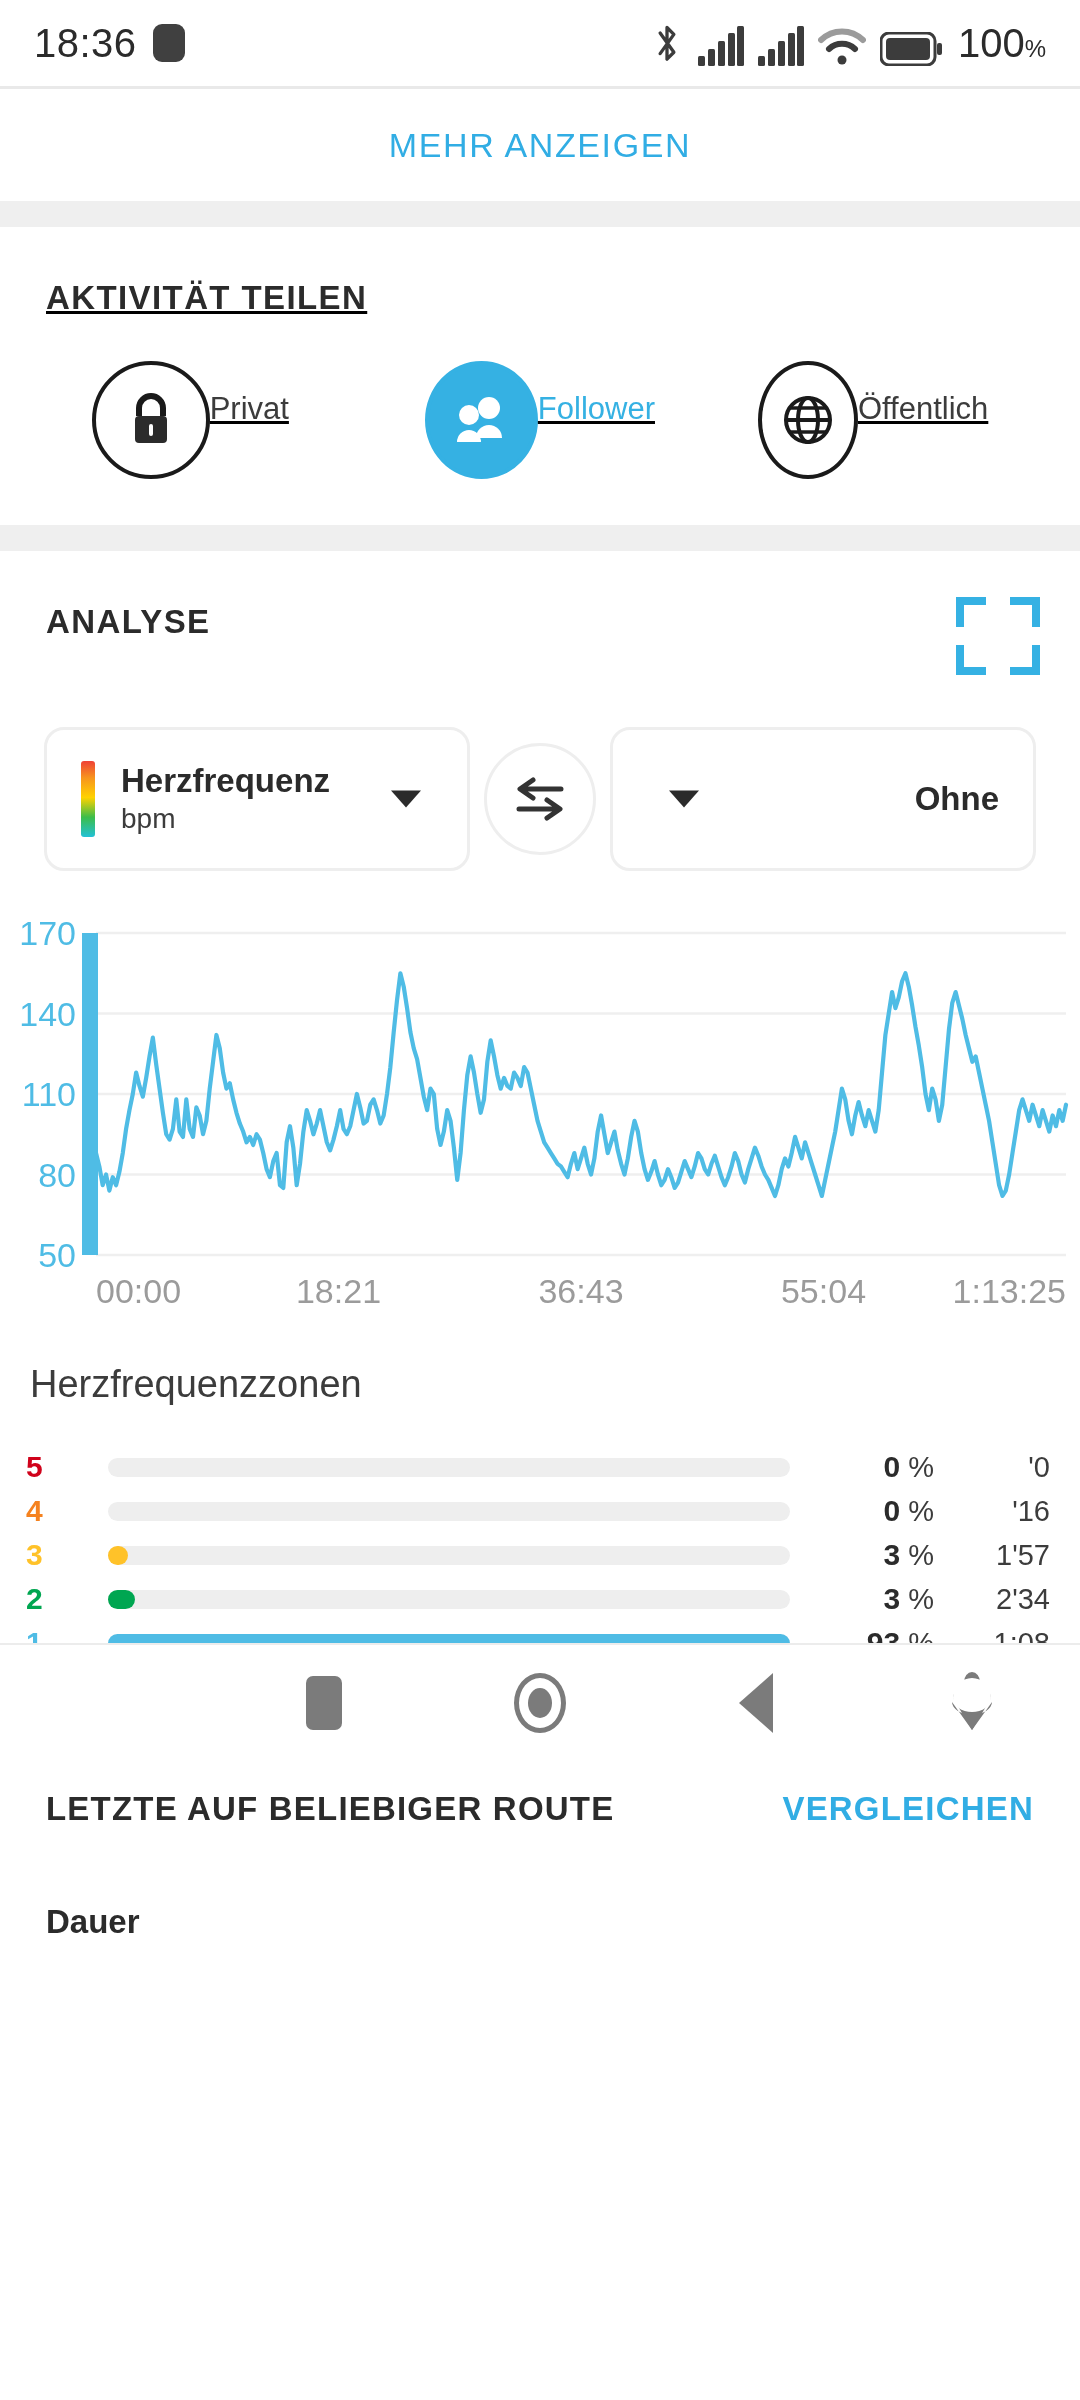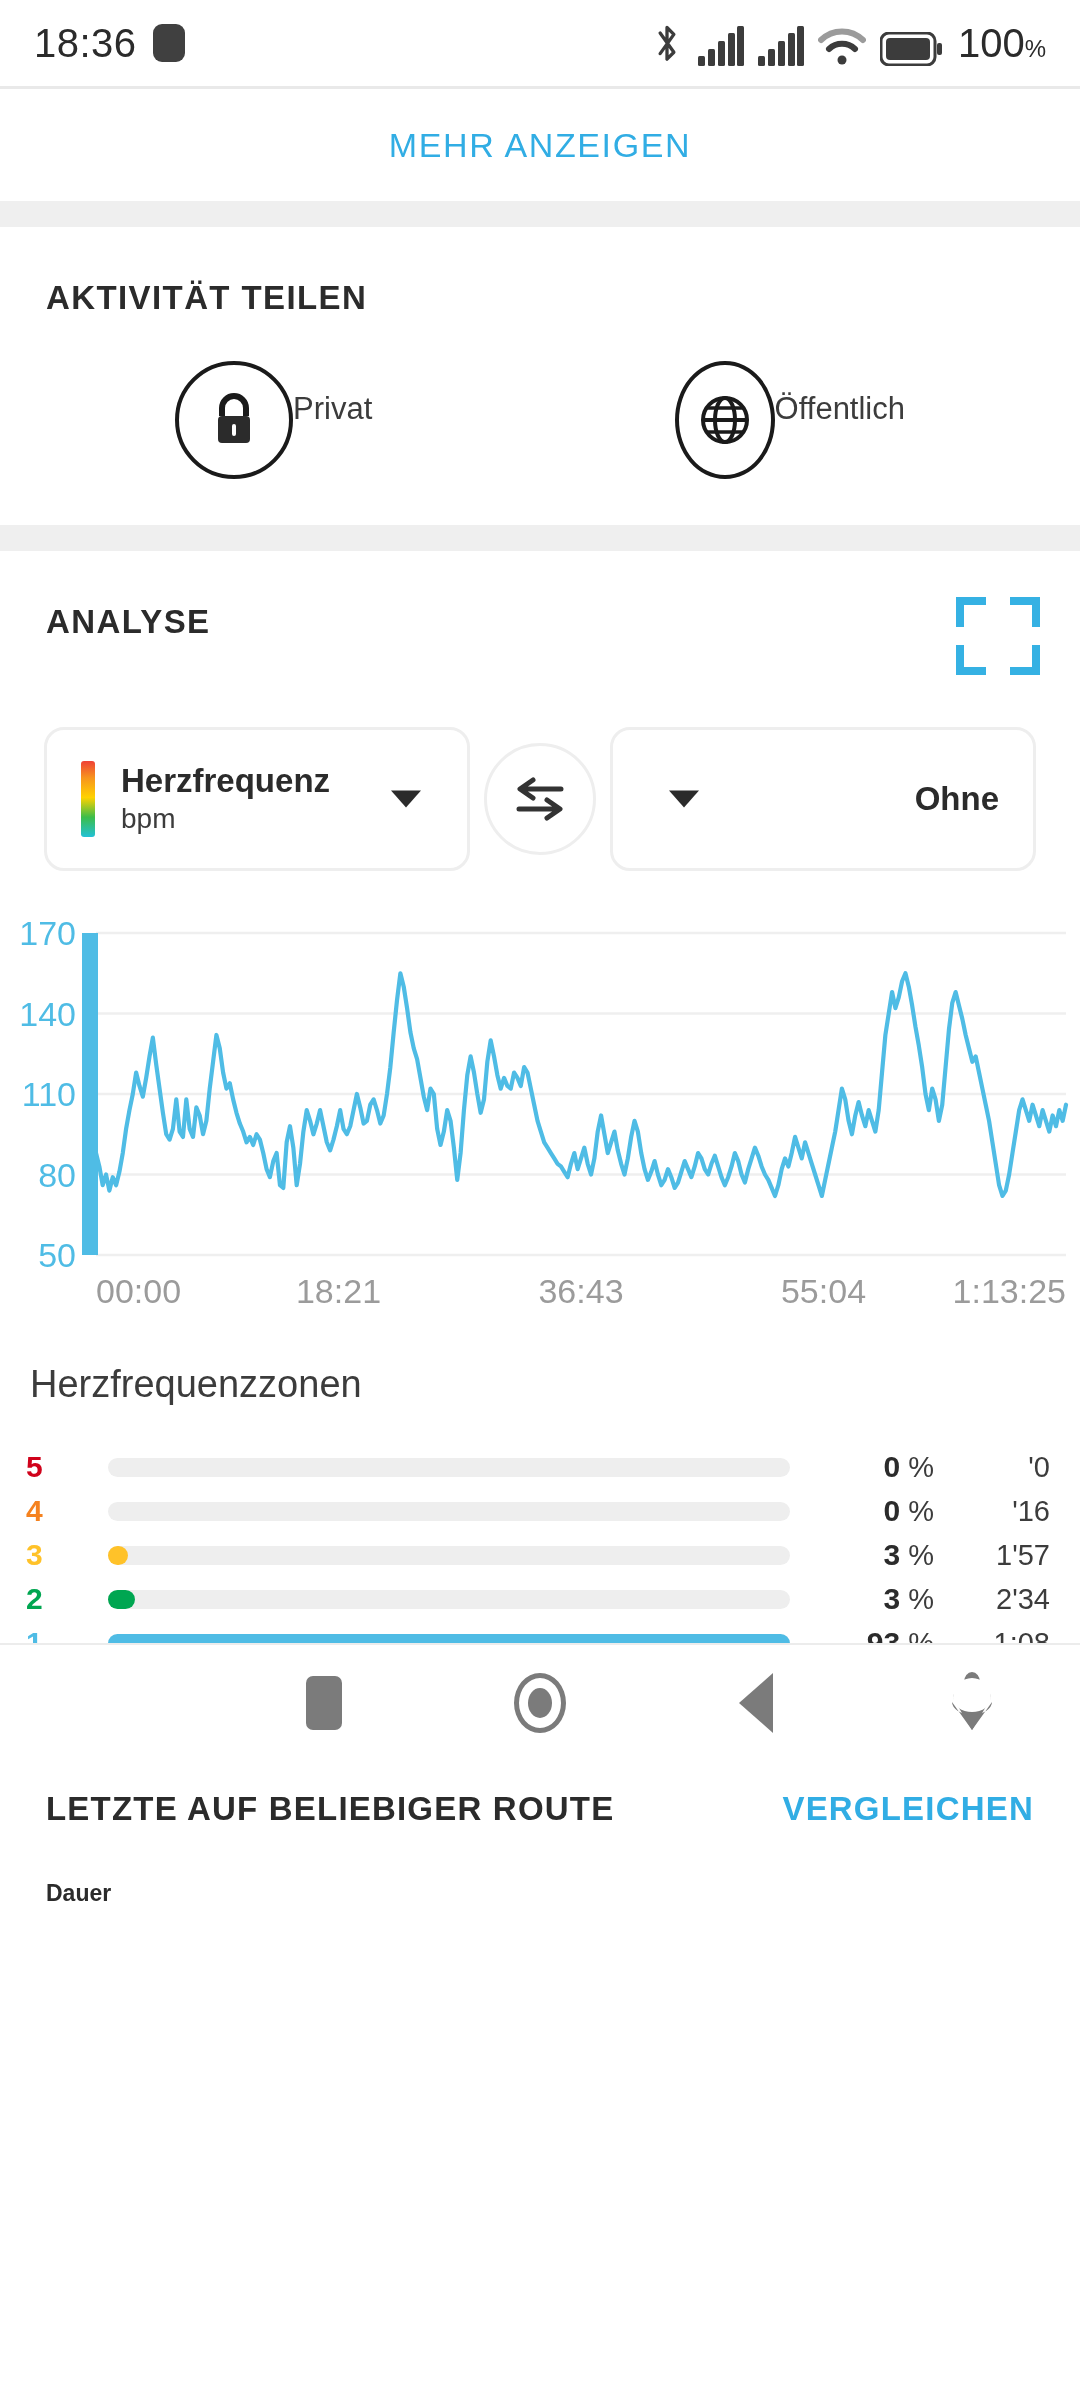--- a/index.html
+++ b/index.html
@@ -39,21 +39,21 @@
   
   .mehr {
     height: 112px; display: flex; align-items: center; justify-content: center;
     background: #fff;
   }
   .mehr span {
     color: #31ade4; font-size: 34px; font-weight: normal; letter-spacing: 1.6px;
   }
 
   
-  .share-sec { padding: 52px 0 46px 0; }
+  .share-sec { padding: 52px 0 46px 0; text-decoration: underline; }
   .sec-title {
     font-size: 33px; font-weight: bold; color: #2b2b2b;
     letter-spacing: 1.4px; padding-left: 46px;
   }
   .share-row {
     display: flex; justify-content: space-around; align-items: flex-start;
     margin-top: 44px; padding: 0 40px;
   }
   .share-item { display: flex; flex-direction: row; align-items: flex-start; width: 230px; }
   .circ {
@@ -126,21 +126,21 @@
   .zone-pct { width: 120px; text-align: right; font-size: 29px; color: #2b2b2b; }
   .zone-pct b { font-weight: bold; font-size: 30px; }
   .zone-pct .u { font-weight: normal; color: #3c3c3c; }
   .zone-time { width: 116px; text-align: right; font-size: 29px; color: #3c3c3c; }
 
   
   .route-sec { padding: 56px 0 40px 0; }
   .route-head { display: flex; align-items: center; justify-content: space-between; padding: 0 46px 0 46px; }
   .route-title { font-size: 33px; font-weight: bold; color: #2b2b2b; letter-spacing: 1.2px; }
   .route-cmp { font-size: 33px; font-weight: bold; color: #31ade4; letter-spacing: 1.2px; }
-  .route-sub { font-size: 23px; font-weight: bold; color: #2b2b2b; padding-left: 46px; margin-top: 52px; }
+  .route-sub { font-size: 33px; font-weight: bold; color: #2b2b2b; padding-left: 46px; margin-top: 75px; }
 
   
   .navbar {
     position: absolute; left: 0; bottom: 0; width: 1080px; height: 118px;
     background: #ffffff; display: flex; align-items: center;
     border-top: 2px solid #ececec;
   }
   .nav-slot { flex: 1; display: flex; align-items: center; justify-content: center; }
   .nav-sq { width: 36px; height: 54px; background: #7b7b7b; border-radius: 7px; }
   .nav-home {
@@ -208,20 +208,31 @@
         <div class="circ">
           <svg width="54" height="60" viewBox="0 0 54 60">
             <path d="M15 26 V18 a12 12 0 0 1 24 0 v8" fill="none" stroke="#1a1a1a" stroke-width="6"></path>
             <rect x="11" y="26" width="32" height="27" rx="4" fill="#2b2b2b"></rect>
             <rect x="25" y="34" width="4" height="12" rx="2" fill="#ffffff"></rect>
           </svg>
         </div>
         <div class="share-label">Privat</div>
       </div>
 
+      <div class="share-item">
+        <div class="circ active">
+          <svg width="62" height="56" viewBox="0 0 62 56">
+            <circle cx="39" cy="16" r="11" fill="#ffffff"></circle>
+            <path d="M26 46 a13 13 0 0 1 26 0 z" fill="#ffffff"></path>
+            <circle cx="19" cy="23" r="10" fill="#ffffff"></circle>
+            <path d="M7 50 a12 12 0 0 1 24 0 z" fill="#ffffff"></path>
+          </svg>
+        </div>
+        <div class="share-label active">Follower</div>
+      </div>
 
       <div class="share-item">
         <div class="circ">
           <svg width="58" height="58" viewBox="0 0 58 58">
             <circle cx="29" cy="29" r="22" fill="none" stroke="#1a1a1a" stroke-width="4"></circle>
             <ellipse cx="29" cy="29" rx="10" ry="22" fill="none" stroke="#1a1a1a" stroke-width="4"></ellipse>
             <line x1="7" y1="29" x2="51" y2="29" stroke="#1a1a1a" stroke-width="4"></line>
             <line x1="11" y1="17" x2="47" y2="17" stroke="#1a1a1a" stroke-width="3.4"></line>
             <line x1="11" y1="41" x2="47" y2="41" stroke="#1a1a1a" stroke-width="3.4"></line>
           </svg>

